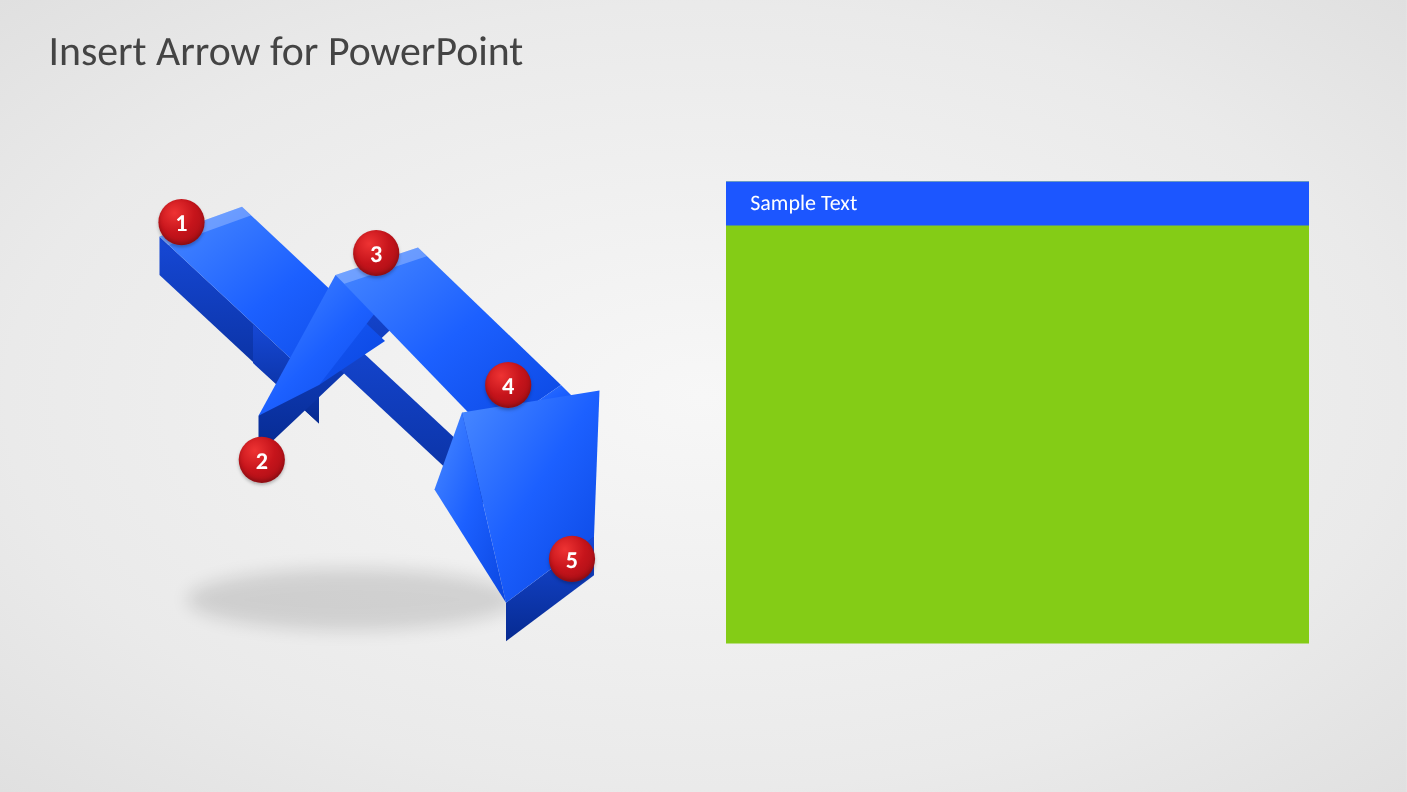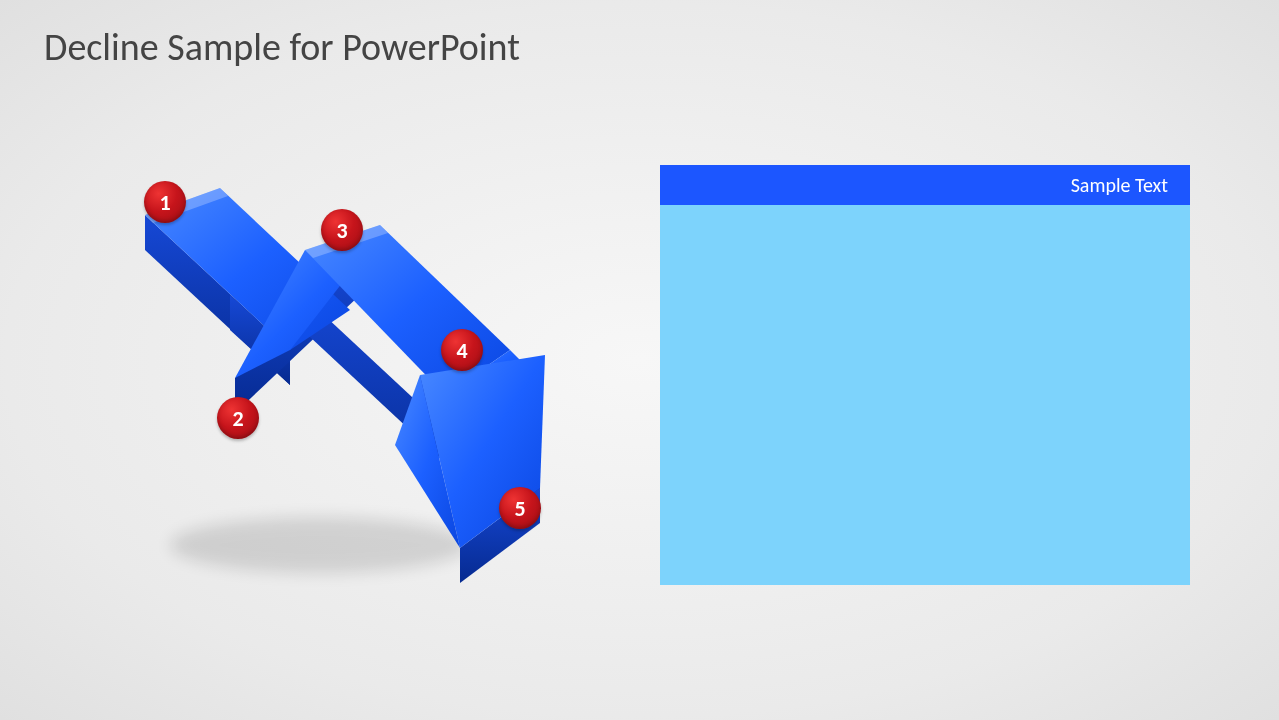--- a/index.html
+++ b/index.html
@@ -45,43 +45,42 @@
     align-items: center;
     justify-content: center;
     box-shadow: 0 2px 3px rgba(0,0,0,0.25), inset 0 -2px 4px rgba(0,0,0,0.25);
     transform: translate(-50%, -50%);
   }
   .textbox {
     position: absolute;
     left: 660px;
     top: 165px;
     width: 530px;
-    background: #7dd3fc;
+    background: #84cc16;
     min-height: 420px;
-    text-align: right;
   }
   .textbox-header {
     background: #1c56ff;
     color: #fff;
     padding: 8px 22px;
     font-size: 20px;
     font-weight: 400;
   }
   .textbox-body {
     padding: 16px 22px;
     color: #555;
     font-size: 20px;
     line-height: 1.35;
     max-width: 440px;
   }
 </style>
 </head>
 <body>
 
-<div class="title">Decline Sample for PowerPoint</div>
+<div class="title">Insert Arrow for PowerPoint</div>
 
 <div class="stage">
   <svg class="arrow-svg" viewBox="0 0 520 460">
     <defs>
       <linearGradient id="topGrad" x1="0" y1="0" x2="1" y2="1">
         <stop offset="0%" stop-color="#4a8aff"></stop>
         <stop offset="50%" stop-color="#1c60ff"></stop>
         <stop offset="100%" stop-color="#0a46e0"></stop>
       </linearGradient>
       <linearGradient id="sideGrad" x1="0" y1="0" x2="0" y2="1">

